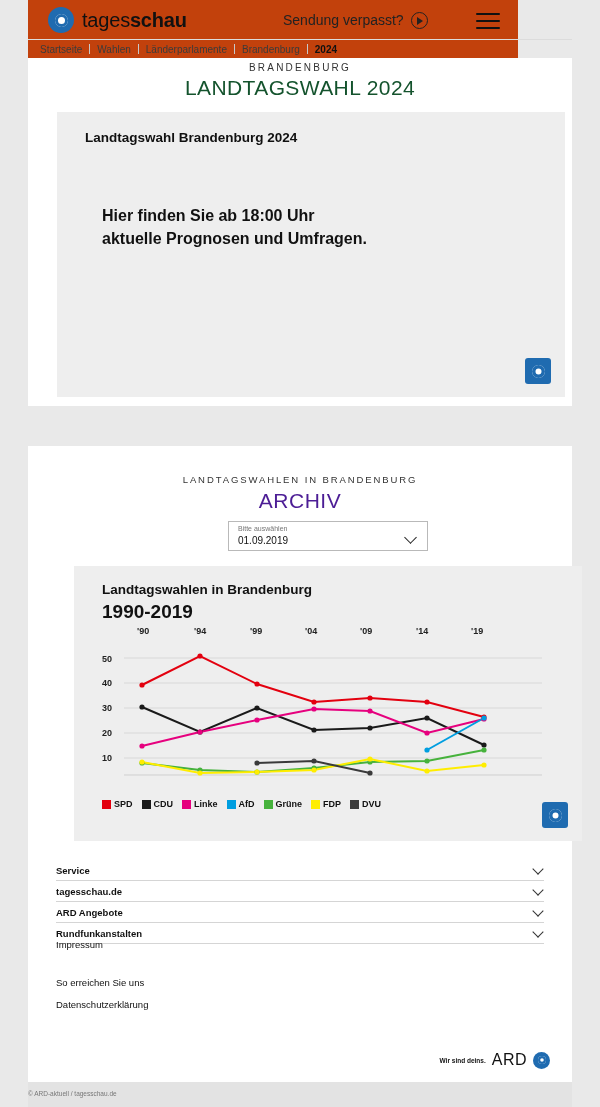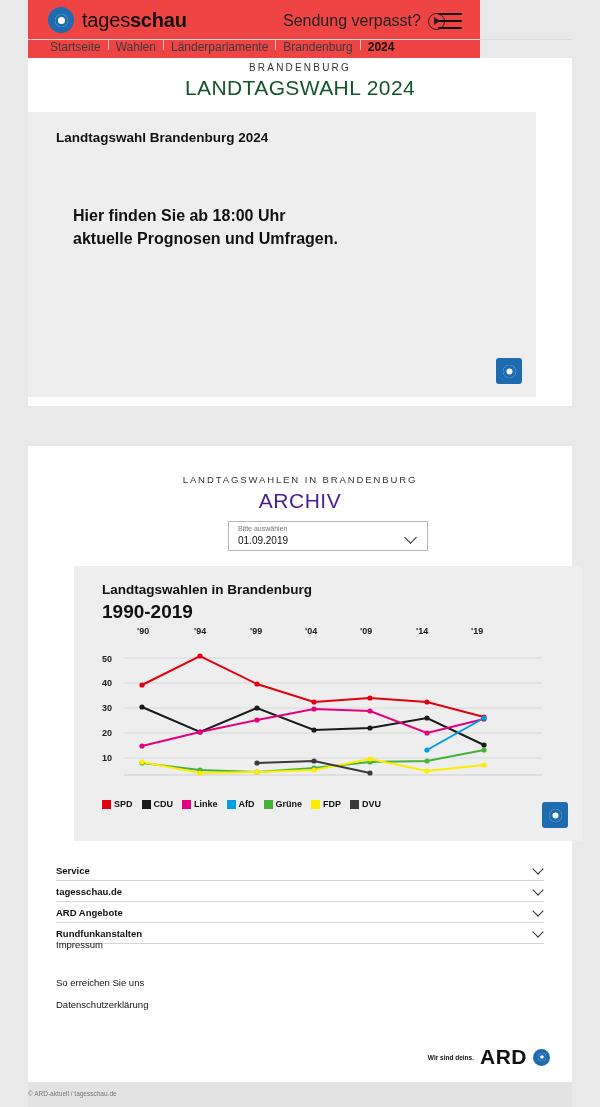--- a/index.html
+++ b/index.html
@@ -19,77 +19,77 @@
   .shell {
     position: absolute;
     left: 28px;
     top: 0;
     width: 544px;
     background: #ffffff;
   }
 
   
   .header {
-    position: absolute; left: 28px; top: 0; width: 452px; height: 58px;
-    background: #ef4444;
+    position: absolute; left: 28px; top: 0; width: 490px; height: 58px;
+    background: #c2410c;
   }
   .logo-wrap { position: absolute; left: 20px; top: 7px; display: flex; align-items: center; gap: 8px; }
   .logo-circle {
     width: 26px; height: 26px; border-radius: 50%;
     background: #1f6bb0; position: relative;
     display: flex; align-items: center; justify-content: center;
   }
   .logo-circle:after {
     content: ""; width: 13px; height: 13px; border-radius: 50%;
     background: #fff; box-shadow: inset 0 0 0 3px #1f6bb0;
   }
   .logo-text { font-size: 20px; color: #111; letter-spacing: -0.2px; }
   .logo-text b { font-weight: 700; }
   .logo-text span.light { font-weight: 400; }
 
   .sendung {
     position: absolute; left: 255px; top: 12px;
-    display: flex; align-items: center; gap: 7px;
-    font-size: 16px; color: #222;
+    display: flex; gap: 7px;
+    font-size: 14px; color: #222;
   }
   .play-btn {
     width: 17px; height: 17px; border-radius: 50%;
     border: 1.4px solid #222; position: relative;
   }
   .play-btn:after {
     content: ""; position: absolute; left: 5.5px; top: 3.7px;
     border-left: 6px solid #222;
     border-top: 4px solid transparent;
     border-bottom: 4px solid transparent;
   }
   .burger { position: absolute; right: 18px; top: 13px; width: 24px; height: 16px; cursor: pointer; }
   .burger i { display: block; height: 2px; background: #111; margin-bottom: 5px; border-radius: 1px; }
   .burger i:last-child { margin-bottom: 0; }
 
   
   .breadcrumb {
     position: absolute; left: 28px; top: 40px; width: 544px; height: 18px;
-    display: flex; padding-left: 22px;
-    font-size: 12px; color: #3b3b3b;
+    display: flex; align-items: center; padding-left: 12px;
+    font-size: 10px; color: #3b3b3b;
   }
   .breadcrumb .crumb { padding: 0 7px; }
   .breadcrumb .crumb:first-child { padding-left: 0; }
   .breadcrumb .sep { width: 1px; height: 10px; background: #c8c8c8; }
   .breadcrumb .crumb.current { font-weight: 700; color: #111; }
 
   .hrule { position: absolute; left: 28px; width: 544px; height: 1px; background: #dcdcdc; }
 
   
   .title-block { position: absolute; left: 28px; top: 62px; width: 544px; text-align: center; }
   .kicker { font-size: 10px; letter-spacing: 2.2px; color: #333; }
   .maintitle { font-size: 21px; color: #14532d; letter-spacing: 0.4px; margin-top: 3px; }
 
   
   .teaser {
-    position: absolute; left: 28px; top: 112px; width: 508px; height: 285px;
+    position: absolute; left: 57px; top: 112px; width: 508px; height: 285px;
     background: #eeeeee;
   }
   .teaser-title {
     position: absolute; left: 28px; top: 18px;
     font-size: 13.5px; font-weight: 700; color: #111;
   }
   .teaser-msg {
     position: absolute; left: 45px; top: 92px;
     font-size: 16px; font-weight: 700; color: #111; line-height: 1.45;
   }
@@ -162,21 +162,21 @@
     transform: rotate(45deg);
   }
   .flink {
     position: absolute; left: 28px; font-size: 9.5px; color: #111;
   }
   .ard-wrap {
     position: absolute; right: 22px; bottom: 28px;
     display: flex; align-items: center; gap: 6px;
   }
   .ard-claim { font-size: 6.5px; font-weight: 700; color: #111; }
-  .ard-logo { font-size: 21px; font-weight: 700; letter-spacing: 0.5px; color: #111; }
+  .ard-logo { font-size: 16px; font-weight: 400; letter-spacing: 0.5px; color: #111; }
   .ard-dot {
     width: 17px; height: 17px; border-radius: 50%; background: #1f6bb0;
     display: inline-flex; align-items: center; justify-content: center;
   }
   .ard-dot:after {
     content: ""; width: 8px; height: 8px; border-radius: 50%;
     background: #fff; box-shadow: inset 0 0 0 2.2px #1f6bb0;
   }
   .copyline {
     position: absolute; left: 28px; top: 1090px;

